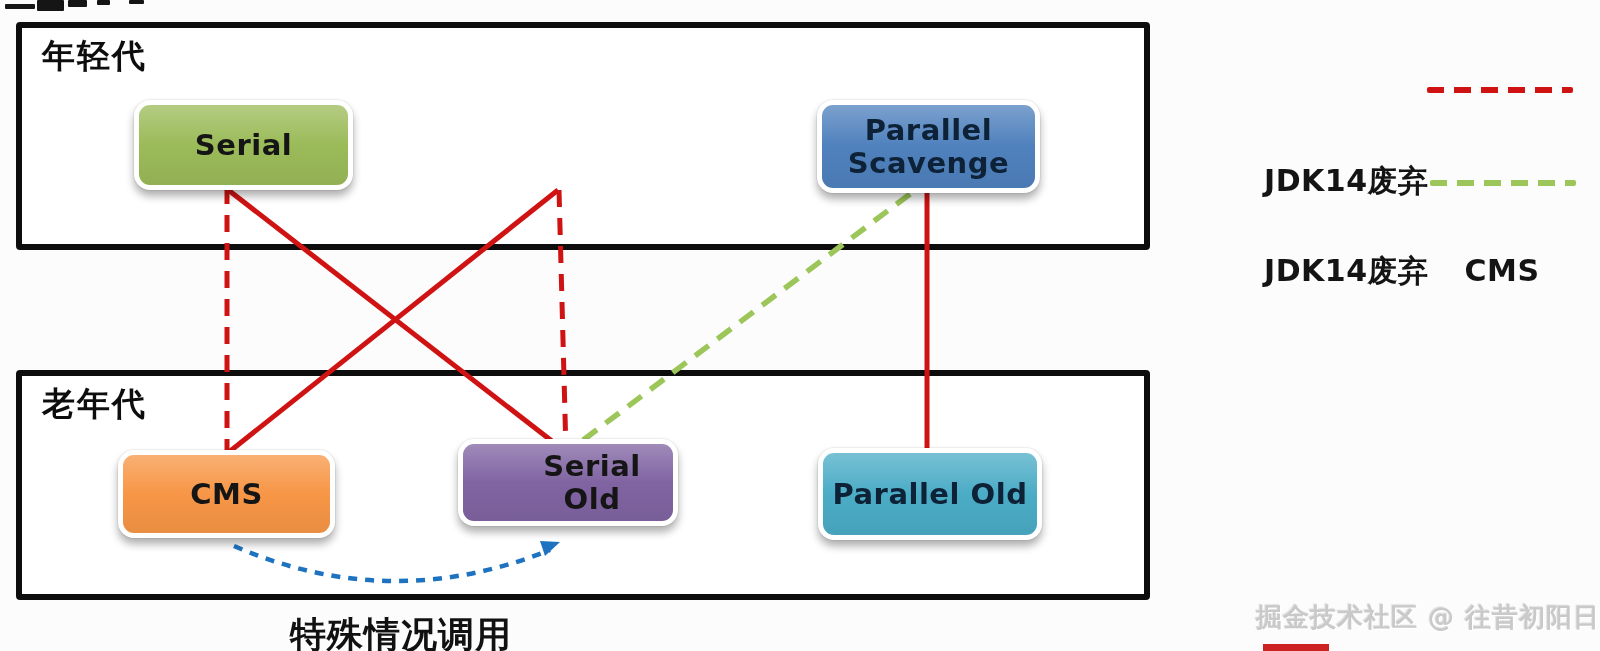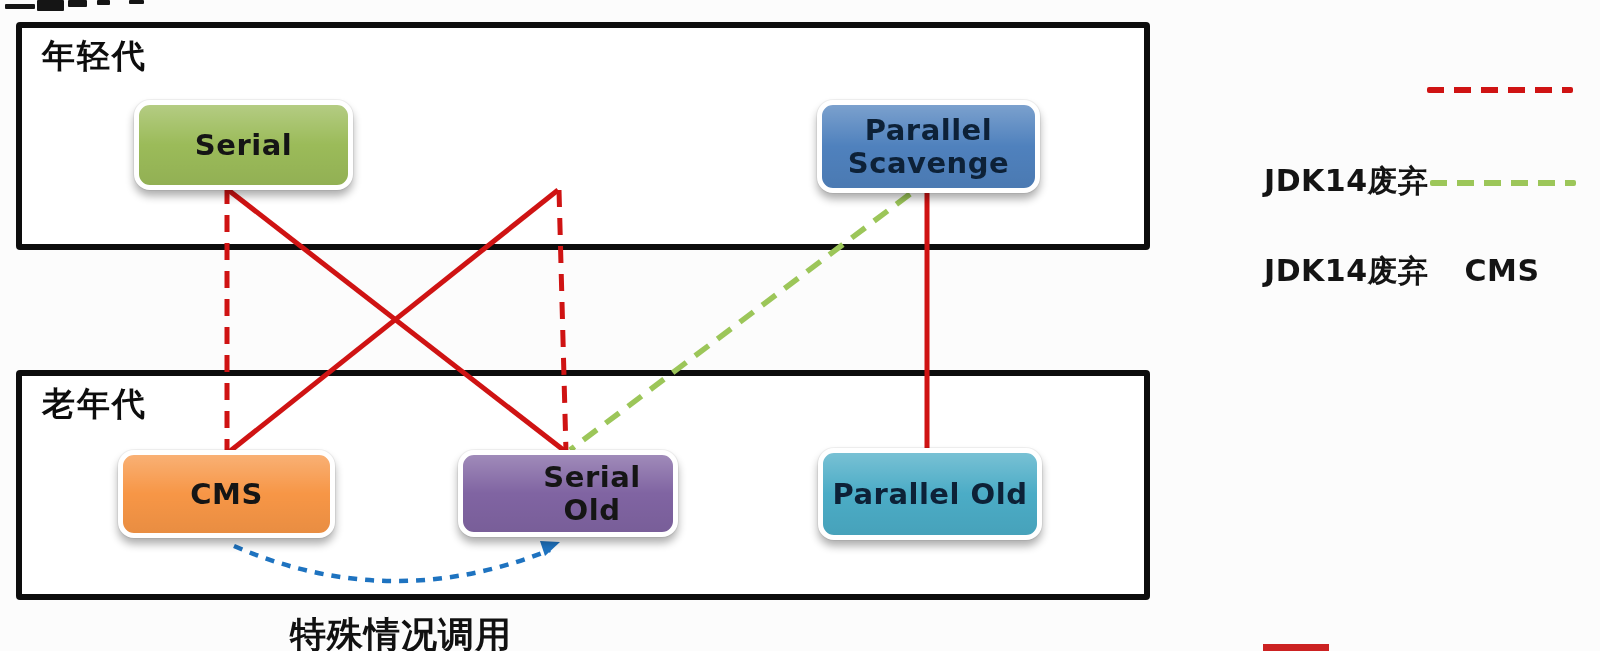--- a/index.html
+++ b/index.html
@@ -43,21 +43,21 @@
   }
   .collector .lbl{
     font-size:29px;font-weight:700;color:#151515;line-height:1.12;
     letter-spacing:.5px;padding:0 8px;
   }
   .collector.blue .lbl{color:#0d2137;}
   .c-serial   {left:118px;top:100px;width:219px;height:90px;margin-left:16px;}
   .c-parnew   {left:447px;top:100px;width:220px;height:90px;}
   .c-ps       {left:817px;top:100px;width:223px;height:93px;}
   .c-cms      {left:118px;top:450px;width:217px;height:88px;}
-  .c-serialold{left:458px;top:450px;width:220px;height:87px;padding-left:48px;}
+  .c-serialold{left:458px;top:439px;width:220px;height:87px;padding-left:48px;}
   .c-parold   {left:818px;top:448px;width:224px;height:92px;}
 
   
   .caption{
     position:absolute;left:290px;top:611px;font-size:36px;font-weight:800;
     color:#111;letter-spacing:1px;z-index:12;
   }
 
   
   .legend-label{
@@ -143,15 +143,16 @@
 
   <div class="legend-line ll1"></div>
 
   <div class="legend-label lg2">JDK14废弃</div>
   <div class="legend-line ll2"></div>
 
   <div class="legend-label lg3">
     <span>JDK14废弃</span><span class="note">CMS</span>
   </div>
 
+  <div class="watermark">掘金技术社区 @ 往昔初阳日</div>
   <div class="red-bar"></div>
 
 </div>
 
 </body></html>

